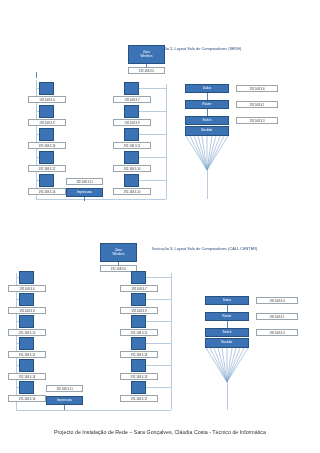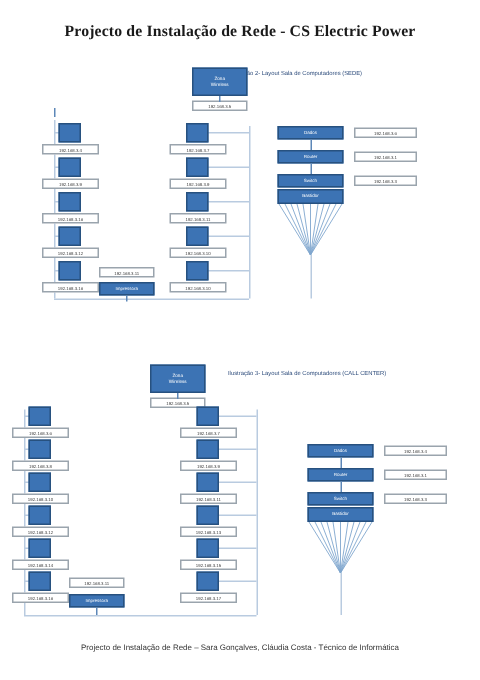--- a/index.html
+++ b/index.html
@@ -82,21 +82,20 @@
     text-align:center;
     font-size:5.3px;
     color:#333;
   }
 </style>
 </head>
 <body>
 
 <div class="page">
 
-  <div class="doc-title">Projecto de Instalação de Rede - CS Electric Power</div>
 
   <div class="diagram" style="left:0;top:0;width:320px;height:215px;">
 
     <div class="caption" style="left:152px;top:46px;">Ilustração 2- Layout Sala de Computadores (SEDE)</div>
 
     <div class="labelbox wireless" style="left:128px;top:45px;">Zona
 Wireless</div>
     <div class="iplabel" style="left:128px;top:67px;width:37px;">192.168.3.5</div>
 
     <div class="vline dark" style="left:146px;top:64px;height:4px;"></div>

